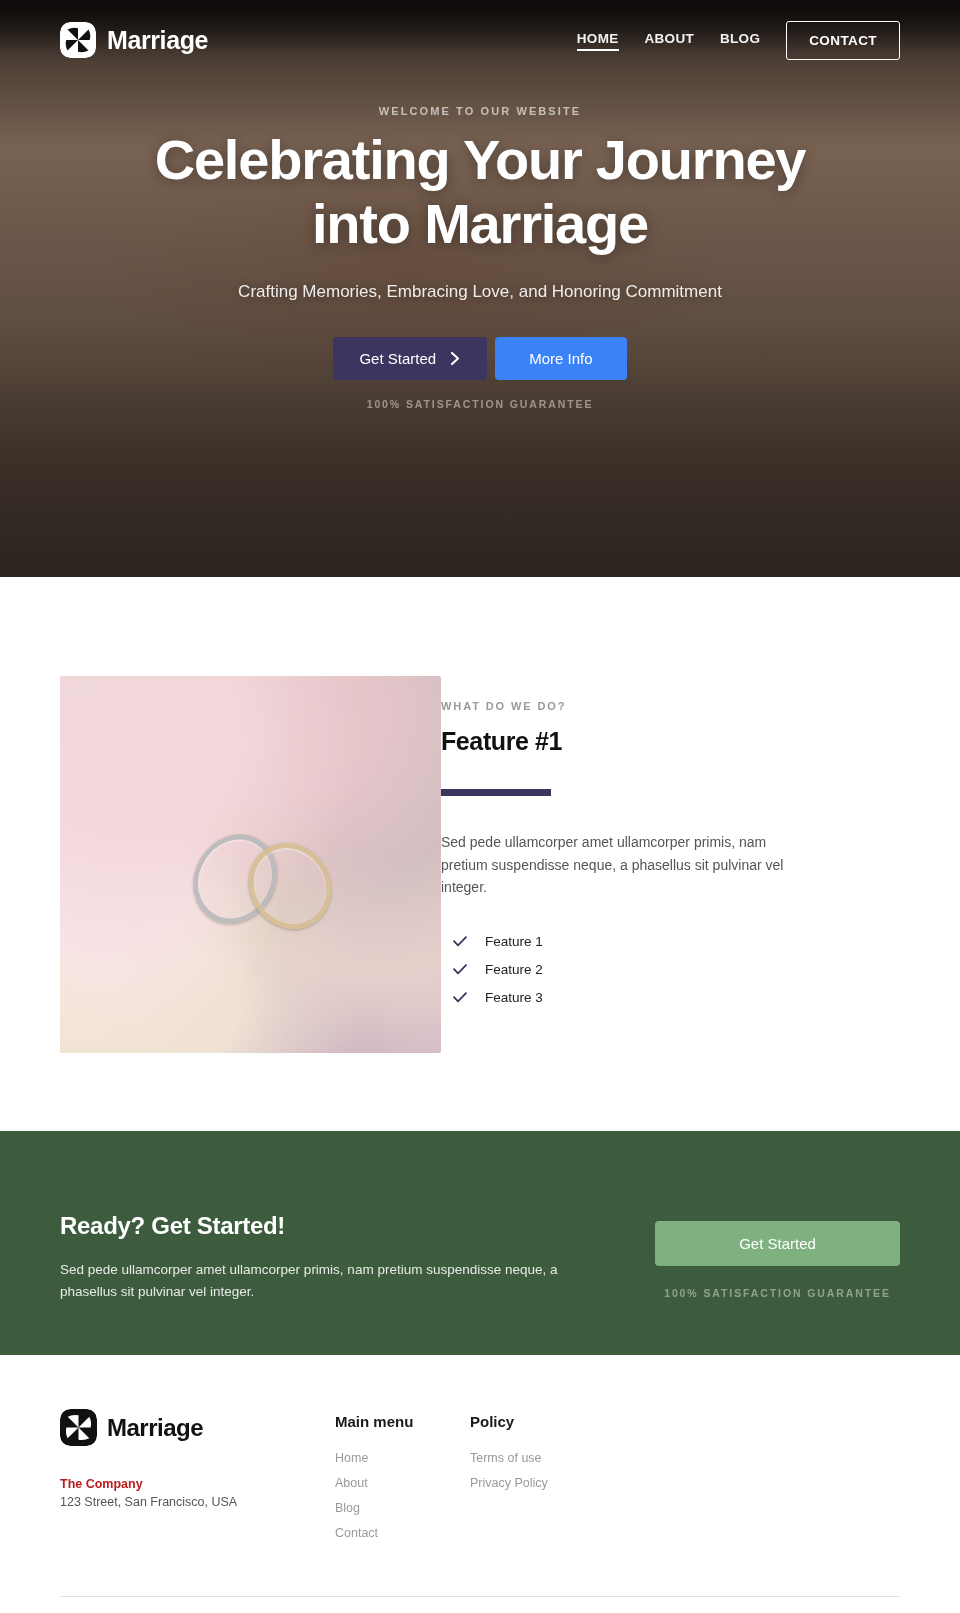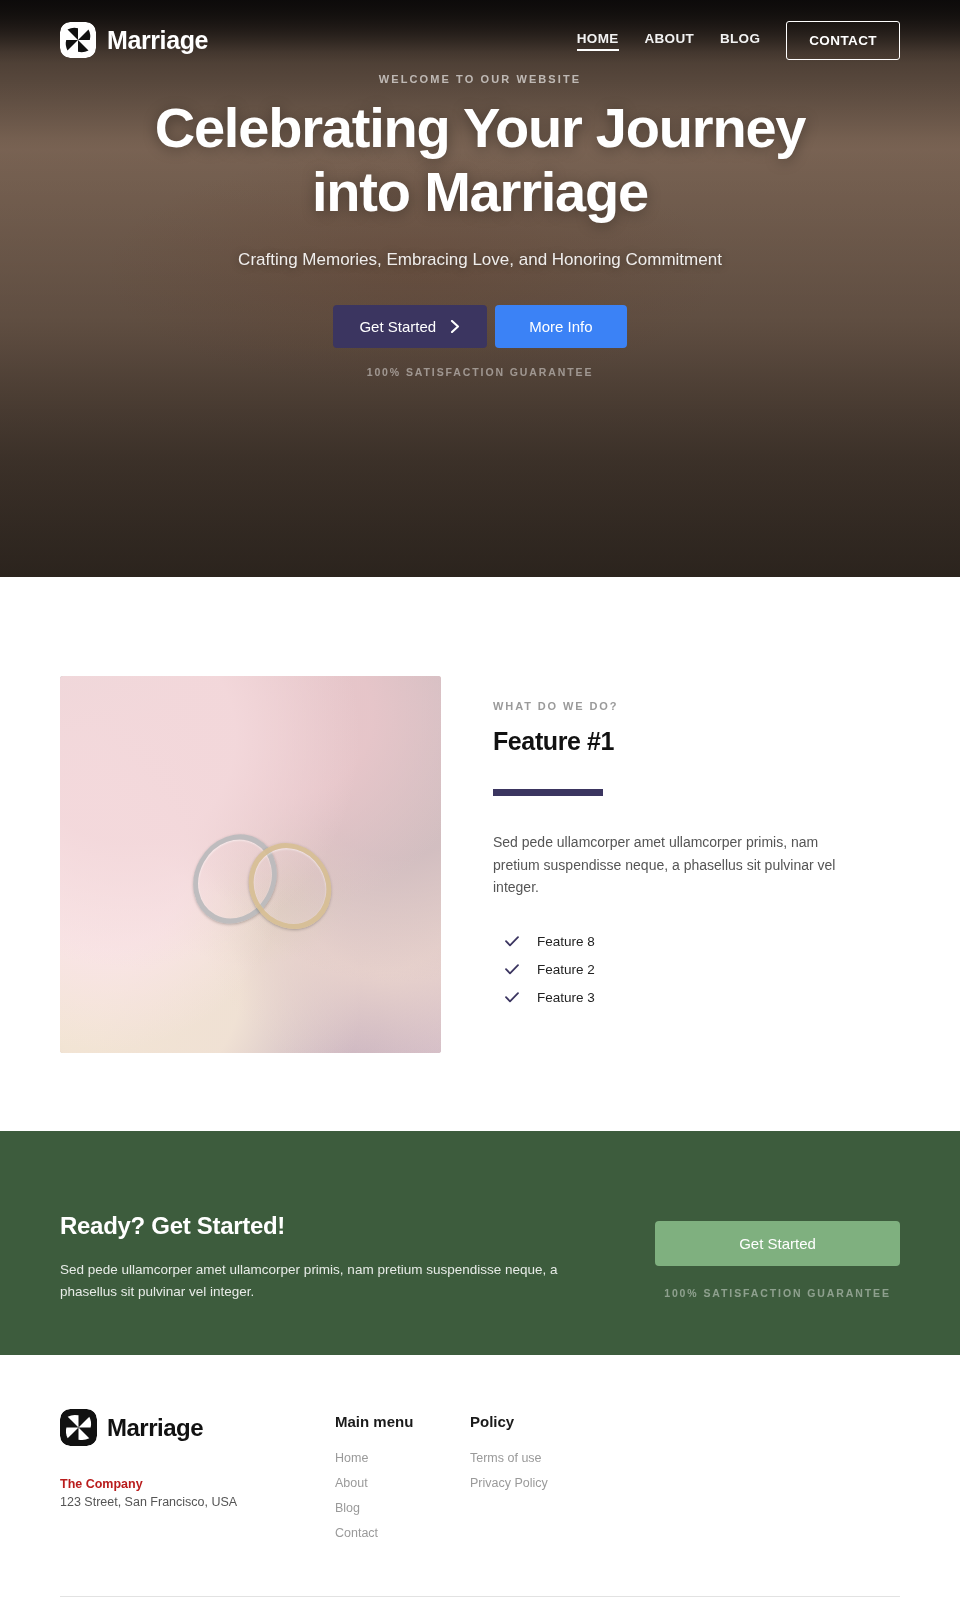--- a/index.html
+++ b/index.html
@@ -79,21 +79,21 @@
   .btn-contact{
     border:1.5px solid #fff; color:#fff; background:transparent;
     font-size:13.5px; font-weight:700; letter-spacing:.4px;
     padding:11px 22px; border-radius:3px; cursor:pointer;
     font-family:"Liberation Sans", sans-serif;
   }
 
   
   .hero-content{
     position:relative; z-index:4; text-align:center;
-    padding-top:73px;
+    padding-top:105px;
   }
   .eyebrow{
     color:rgba(255,255,255,.62); font-size:11px; font-weight:700;
     letter-spacing:2.1px; text-transform:uppercase;
   }
   .hero-title{
     color:#fff; font-size:56px; line-height:1.15; font-weight:700;
     letter-spacing:-1.2px; margin:11px auto 0; max-width:720px;
     text-shadow:0 2px 14px rgba(0,0,0,.35);
   }
@@ -116,21 +116,21 @@
     font-family:"Liberation Sans", sans-serif;
   }
   .hero-guarantee{
     margin-top:18px; color:rgba(255,255,255,.45);
     font-size:10.5px; font-weight:700; letter-spacing:1.9px;
   }
 
   
   .feature{
     padding:99px 60px 78px;
-    display:flex; gap:52px; align-items:flex-start;
+    display:flex; align-items:flex-start;
   }
   .feature-img{
     width:381px; height:377px; border-radius:3px; flex:0 0 381px;
     position:relative; overflow:hidden; background:#e8d9d6;
   }
   .feature-img-art{
     position:absolute; inset:0;
     background:
       radial-gradient(circle at 18% 16%, rgba(243,216,219,.95) 0 24%, rgba(243,216,219,0) 52%),
       radial-gradient(circle at 60% 10%, rgba(232,198,202,.9) 0 20%, rgba(232,198,202,0) 48%),
@@ -281,21 +281,21 @@
     <h2 class="feature-title">Feature #1</h2>
     <div class="feature-rule"></div>
     <p class="feature-text">Sed pede ullamcorper amet ullamcorper primis, nam pretium suspendisse neque, a phasellus sit pulvinar vel integer.</p>
     <ul class="feature-list">
       <li>
         <span class="chk">
           <svg width="14" height="11" viewBox="0 0 14 11">
               <path d="M1 5.2 L5 9.4 L13 1.2" fill="none" stroke="#3b3560" stroke-width="1.8" stroke-linecap="round" stroke-linejoin="round"></path>
             </svg>
         </span>
-        <span>Feature 8</span>
+        <span>Feature 1</span>
       </li>
       <li>
         <span class="chk">
           <svg width="14" height="11" viewBox="0 0 14 11">
               <path d="M1 5.2 L5 9.4 L13 1.2" fill="none" stroke="#3b3560" stroke-width="1.8" stroke-linecap="round" stroke-linejoin="round"></path>
             </svg>
         </span>
         <span>Feature 2</span>
       </li>
       <li>

